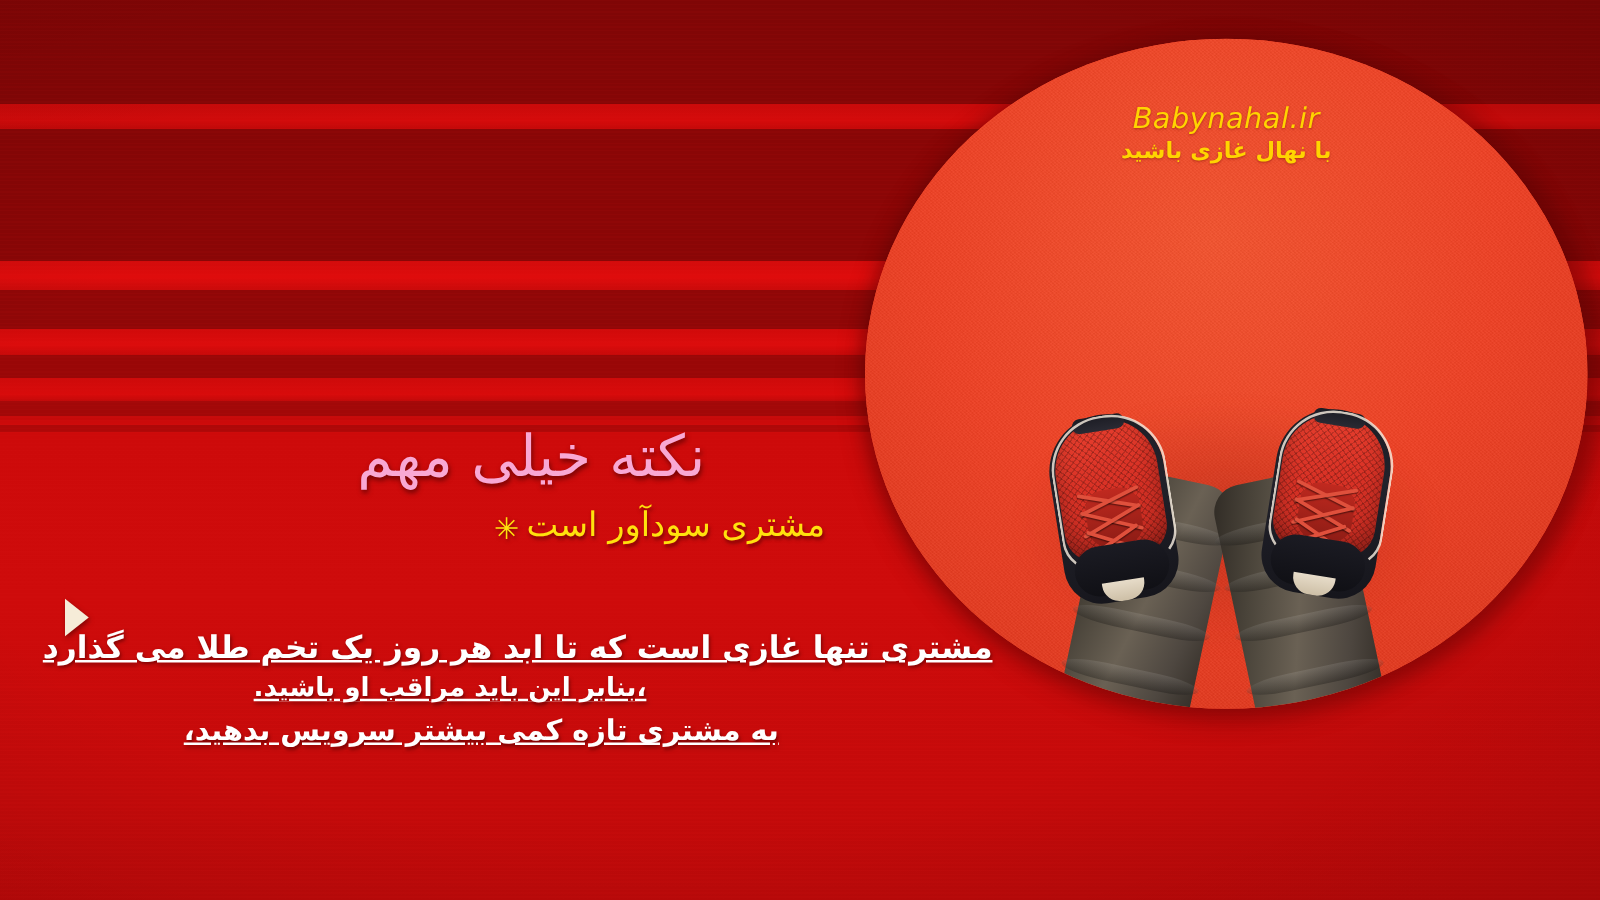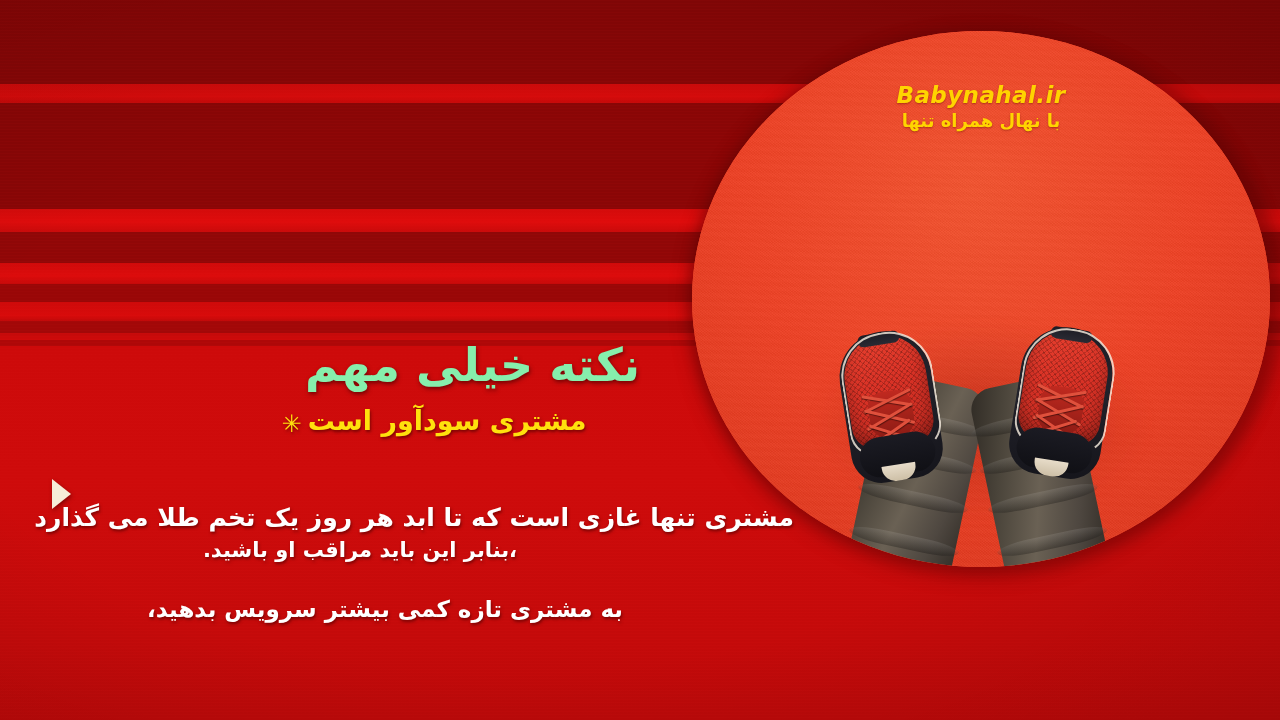--- a/index.html
+++ b/index.html
@@ -88,21 +88,21 @@
       repeating-linear-gradient(-38deg, rgba(255,255,255,.016) 0 1px, rgba(0,0,0,.016) 1px 2px);
   }
 
   
   .watermark{
     position:absolute;left:0;right:0;top:52px;text-align:center;
     color:#ffd400;line-height:1.12;z-index:6;
     text-shadow:0 1px 2px rgba(120,20,0,.5);
   }
   .wm-en{
-    font-size:23px;font-weight:700;font-style:italic;letter-spacing:.4px;
+    font-size:23px;font-weight:400;font-style:italic;letter-spacing:.4px;
     font-family:"DejaVu Sans","Liberation Sans",sans-serif;
     direction:ltr;
   }
   .wm-fa{
     font-size:18px;font-weight:700;margin-top:2px;letter-spacing:.5px;
     direction:rtl;
   }
 
   
   .legs{position:absolute;left:0;top:0;width:100%;height:100%;}
@@ -185,31 +185,31 @@
     background:linear-gradient(180deg,#1c1c24,#2a2a33);
   }
   .circle .floor-shadow{
     position:absolute;left:120px;top:290px;width:340px;height:200px;
     background:radial-gradient(ellipse at 50% 50%, rgba(120,20,8,.30) 0%, rgba(120,20,8,0) 70%);
     filter:blur(8px);
   }
 
   
   .headline{
-    position:absolute;right:640px;top:340px;width:430px;
-    color:#86efac;
-    font-size:46px;font-weight:700;line-height:1.1;
+    position:absolute;right:640px;top:340px;width:430px;text-align:center;
+    color:#f9a8d4;
+    font-size:46px;font-weight:400;line-height:1.1;
     letter-spacing:1px;
     text-shadow:1px 2px 4px rgba(80,0,0,.75);
     white-space:nowrap;
   }
   .subhead{
-    position:absolute;right:646px;top:405px;width:400px;text-align:center;
+    position:absolute;right:620px;top:405px;width:400px;text-align:right;
     color:#ffe10d;
-    font-size:27px;font-weight:700;line-height:1.2;
+    font-size:27px;font-weight:400;line-height:1.2;
     text-shadow:1px 2px 3px rgba(90,0,0,.7);
     white-space:nowrap;
   }
   .subhead .star{
     display:inline-block;font-size:24px;vertical-align:-2px;margin-inline-start:6px;
     color:#ffe10d;
   }
 
   .bullet-arrow{
     position:absolute;left:52px;top:479px;
@@ -219,24 +219,24 @@
     border-left:19px solid #f6ecd8;
     filter:drop-shadow(1px 2px 2px rgba(80,0,0,.6));
   }
 
   .body-text{
     position:absolute;left:40px;right:480px;top:500px;
     color:#ffffff;text-align:center;
     font-size:25px;font-weight:700;line-height:1.42;
     text-shadow:1px 2px 3px rgba(90,0,0,.7);
   }
-  .body-text .ln{display:block;white-space:nowrap;}
+  .body-text .ln{display:block;white-space:nowrap;text-decoration:underline;}
   .body-text .ln.l1{font-size:25px;text-align:right;padding-right:6px;}
   .body-text .ln.l2{font-size:21px;text-align:center;padding-right:120px;}
-  .body-text .ln.l3{font-size:23px;text-align:center;padding-right:70px;margin-top:28px;}
+  .body-text .ln.l3{font-size:23px;text-align:center;padding-right:70px;margin-top:4px;}
   .body-text .ln.l4{font-size:23px;text-align:center;padding-right:0px;margin-top:6px;}
 </style>
 </head>
 <body>
 
 <div id="stage">
 
   <div class="bg-base"></div>
   <div class="bg-lower"></div>
   <div class="bg-noise"></div>
@@ -300,21 +300,21 @@
             <i></i>
             <i></i>
           </div>
         <div class="collar"></div>
         <div class="heelwhite"></div>
       </div>
     </div>
 
     <div class="watermark">
       <div class="wm-en">Babynahal.ir</div>
-      <div class="wm-fa">با نهال همراه تنها</div>
+      <div class="wm-fa">با نهال غازی باشید</div>
     </div>
   </div>
 
   <div class="headline">نکته خیلی مهم</div>
 
   <div class="subhead">
     <span>مشتری سودآور است</span><span class="star">✳</span>
   </div>
 
   <div class="bullet-arrow"></div>

